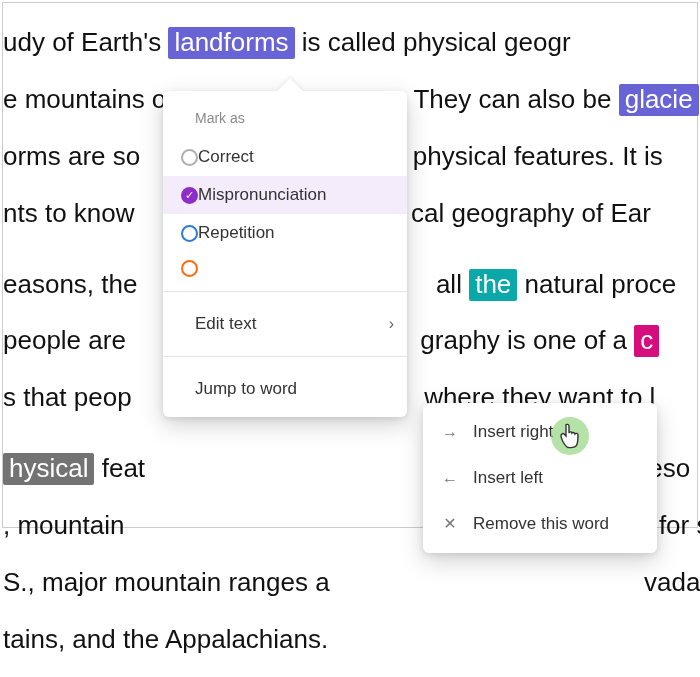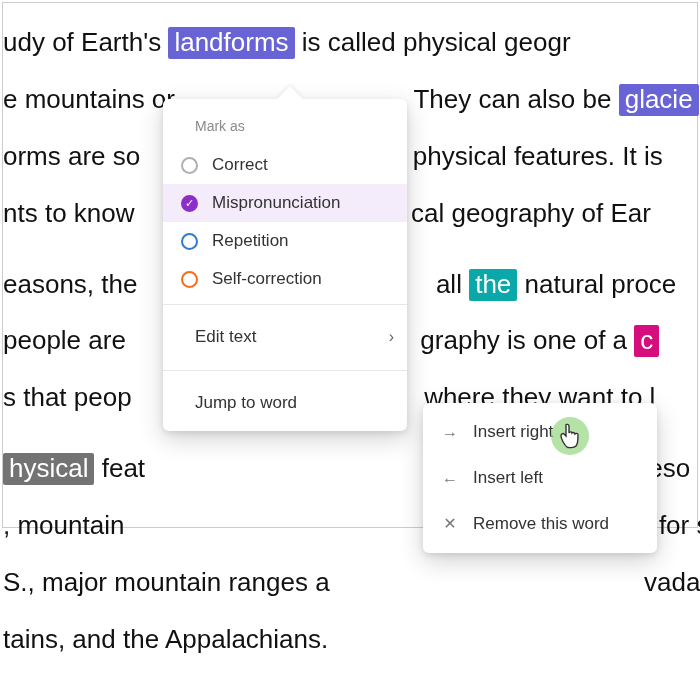--- a/index.html
+++ b/index.html
@@ -28,21 +28,21 @@
     font-weight: 400;
   }
   .hl-purple { background: #6964d6; }
   .hl-teal   { background: #0aa8a8; }
   .hl-magenta{ background: #d60e7d; }
   .hl-orange { background: #737373; }
 
   
   .menu {
     position: absolute;
-    top: 96px;
+    top: 88px;
     left: 160px;
     width: 244px;
     background: #fff;
     border-radius: 6px;
     box-shadow: 0 8px 24px rgba(0,0,0,0.18), 0 2px 6px rgba(0,0,0,0.10);
     font-size: 17px;
     color: #333;
     padding-top: 12px;
   }
   .menu::before {
@@ -55,21 +55,20 @@
     box-shadow: -2px -2px 4px rgba(0,0,0,0.06);
   }
   .menu-header {
     font-size: 14px;
     color: #8a8a8a;
     padding: 4px 16px 8px 32px;
   }
   .menu-item {
     display: flex;
     align-items: center;
-    gap: 14px;
     padding: 8px 16px 8px 18px;
     line-height: 1.3;
     cursor: pointer;
   }
   .menu-item.selected {
     background: #f4ecfb;
     position: relative;
   }
   .radio {
     width: 17px; height: 17px;
@@ -215,21 +214,20 @@
     <div class="menu-item selected">
       <span class="radio purple filled"></span>
       <span>Mispronunciation</span>
     </div>
     <div class="menu-item">
       <span class="radio blue"></span>
       <span>Repetition</span>
     </div>
     <div class="menu-item">
       <span class="radio orange"></span>
-      <span>Self-correction</span>
     </div>
 
     <div class="menu-sep"></div>
 
     <div class="menu-row">
       <span>Edit text</span>
       <span class="chev">›</span>
     </div>
 
     <div class="menu-sep"></div>

